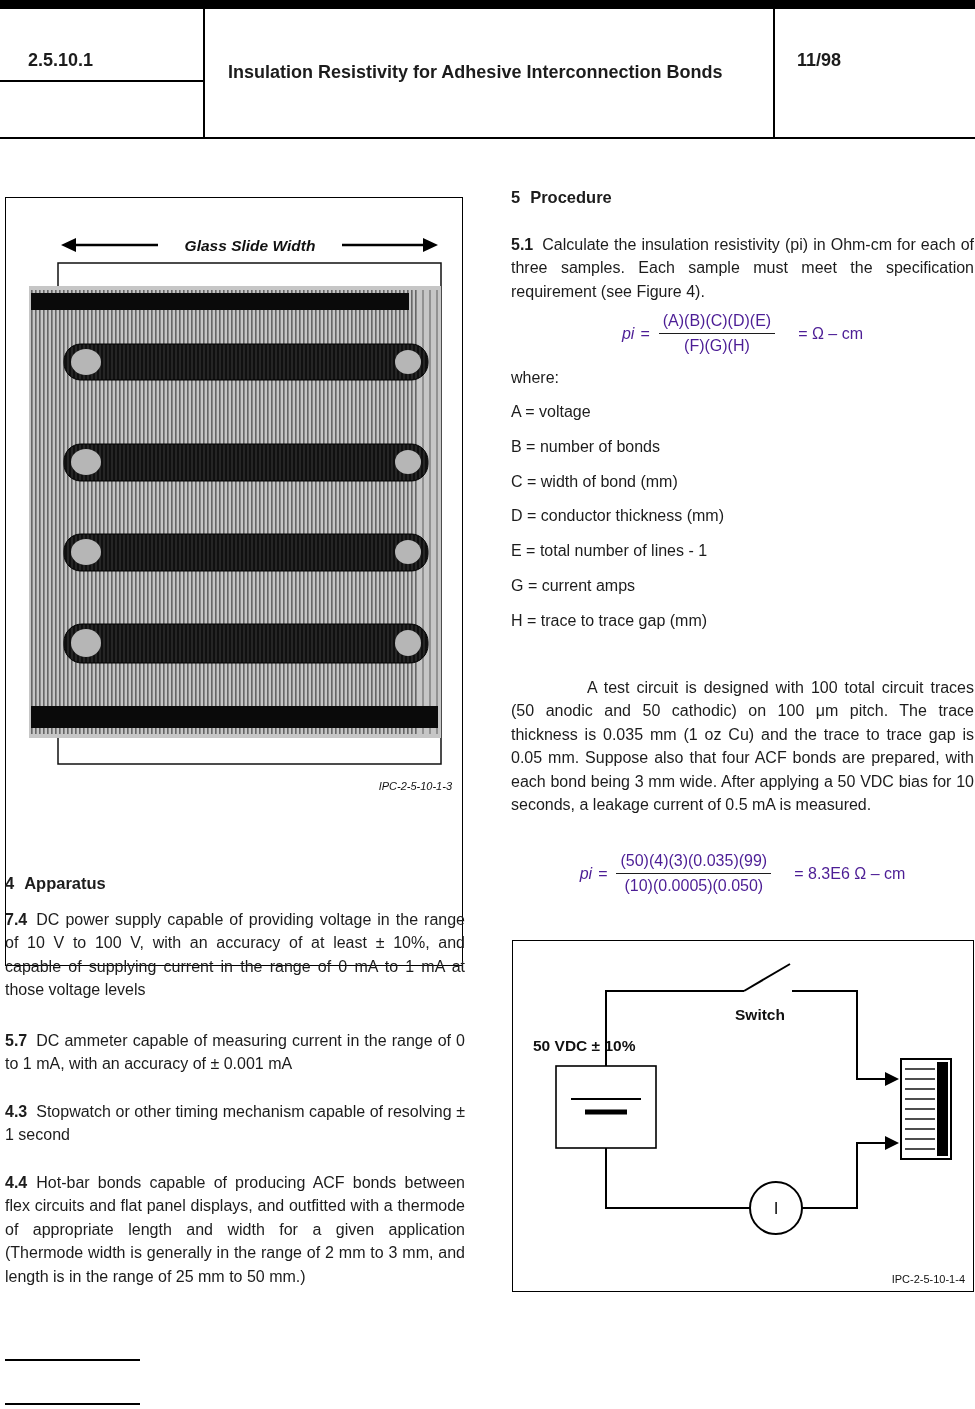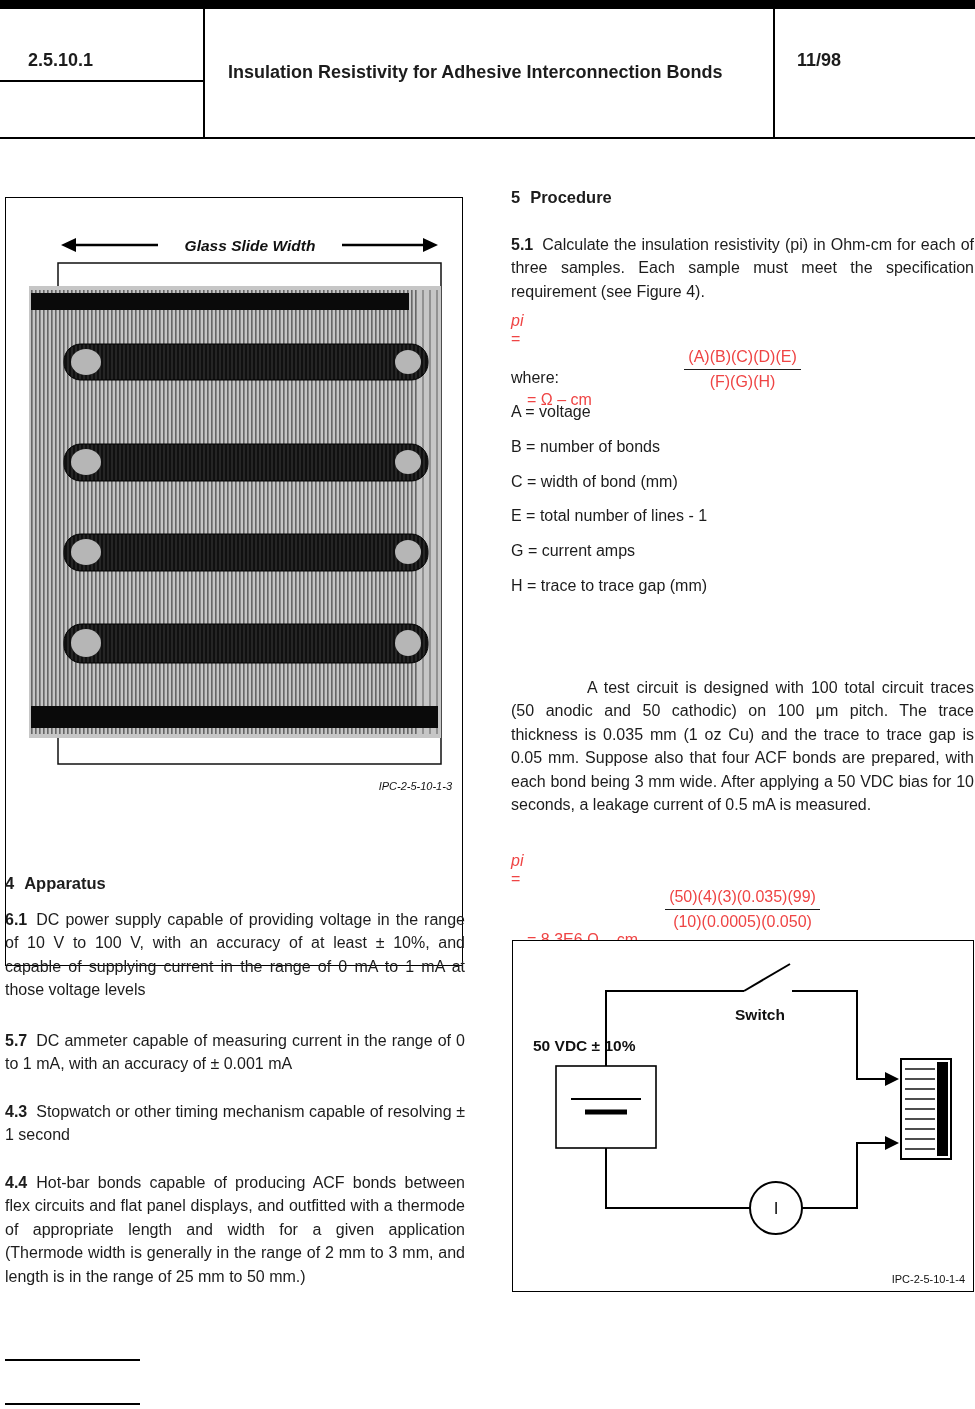--- a/index.html
+++ b/index.html
@@ -30,22 +30,22 @@
   
   .heading { font-size: 16.5px; font-weight: bold; }
   .heading .hnum { margin-right: 10px; }
   .body-text { font-size: 16px; line-height: 23.4px; text-align: justify; }
   .para-num { font-weight: bold; margin-right: 9px; }
   .defs-line { font-size: 16px; line-height: 23.4px; margin-bottom: 11.4px; }
   .indent-first { text-indent: 76px; }
 
   
   .formula-row {
-    display: flex; justify-content: center; 
-    font-size: 16px; color: #ef4444; flex-direction: column;
+    display: flex; justify-content: center; align-items: center;
+    font-size: 16px; color: #4c1d95;
   }
   .formula-var { font-style: italic; margin-right: 6px; }
   .formula-eq { margin-right: 2px; }
   .frac { display: flex; flex-direction: column; align-items: center; margin: 0 7px; }
   .frac-num { padding: 0 4px 3px; border-bottom: 1.5px solid #1c1c1c; }
   .frac-den { padding-top: 3px; }
   .formula-result { margin-left: 16px; }
 
   
   .footrule { background: #000; height: 1.6px; width: 135px; left: 5px; }
@@ -121,21 +121,21 @@
 
       <text x="446" y="592" text-anchor="end" font-size="11">IPC-2-5-10-1-3</text>
     </svg>
   </div>
 
   <div class="abs heading" style="left:5px; top:874px;">
     <span class="hnum">4</span><span>Apparatus</span>
   </div>
 
   <p class="abs body-text" style="left:5px; top:908px; width:460px; margin:0;">
-    <span class="para-num">6.1</span><span>DC power supply capable of providing voltage in the range of 10 V to 100 V, with an accuracy of at least ± 10%, and capable of supplying current in the range of 0 mA to 1 mA at those voltage levels</span>
+    <span class="para-num">7.4</span><span>DC power supply capable of providing voltage in the range of 10 V to 100 V, with an accuracy of at least ± 10%, and capable of supplying current in the range of 0 mA to 1 mA at those voltage levels</span>
   </p>
 
   <p class="abs body-text" style="left:5px; top:1029px; width:460px; margin:0;">
     <span class="para-num">5.7</span><span>DC ammeter capable of measuring current in the range of 0 to 1 mA, with an accuracy of ± 0.001 mA</span>
   </p>
 
   <p class="abs body-text" style="left:5px; top:1100px; width:460px; margin:0;">
     <span class="para-num">4.3</span><span>Stopwatch or other timing mechanism capable of resolving ± 1 second</span>
   </p>
 
@@ -163,20 +163,21 @@
     </span>
     <span class="formula-result">= Ω – cm</span>
   </div>
 
   <div class="abs body-text" style="left:511px; top:366px;">where:</div>
 
   <div class="abs" style="left:511px; top:400px; width:463px;">
     <div class="defs-line">A = voltage</div>
     <div class="defs-line">B = number of bonds</div>
     <div class="defs-line">C = width of bond (mm)</div>
+    <div class="defs-line">D = conductor thickness (mm)</div>
     <div class="defs-line">E = total number of lines - 1</div>
     <div class="defs-line">G = current amps</div>
     <div class="defs-line">H = trace to trace gap (mm)</div>
   </div>
 
   <p class="abs body-text indent-first" style="left:511px; top:676px; width:463px; margin:0;">A test circuit is designed with 100 total circuit traces (50 anodic and 50 cathodic) on 100 μm pitch. The trace thickness is 0.035 mm (1 oz Cu) and the trace to trace gap is 0.05 mm. Suppose also that four ACF bonds are prepared, with each bond being 3 mm wide. After applying a 50 VDC bias for 10 seconds, a leakage current of 0.5 mA is measured.</p>
 
   <div class="abs formula-row" style="left:511px; top:852px; width:463px;">
     <span class="formula-var">pi</span>
     <span class="formula-eq">=</span>

